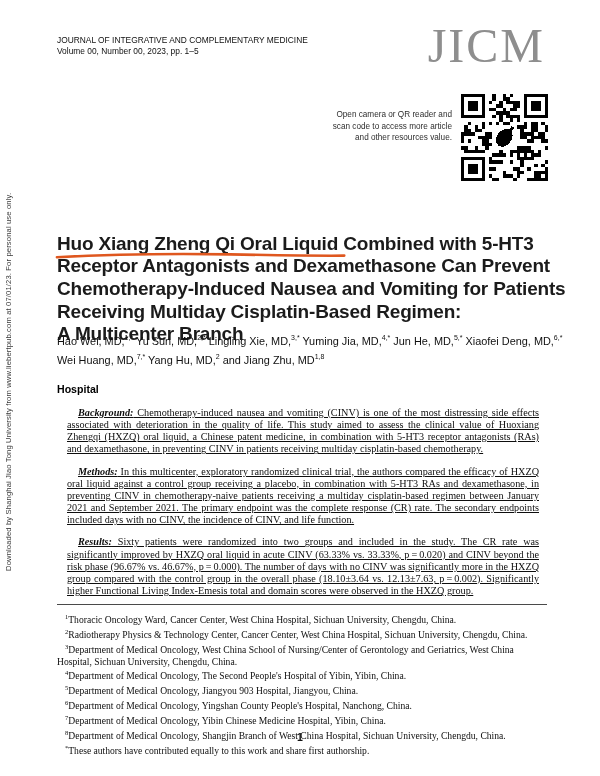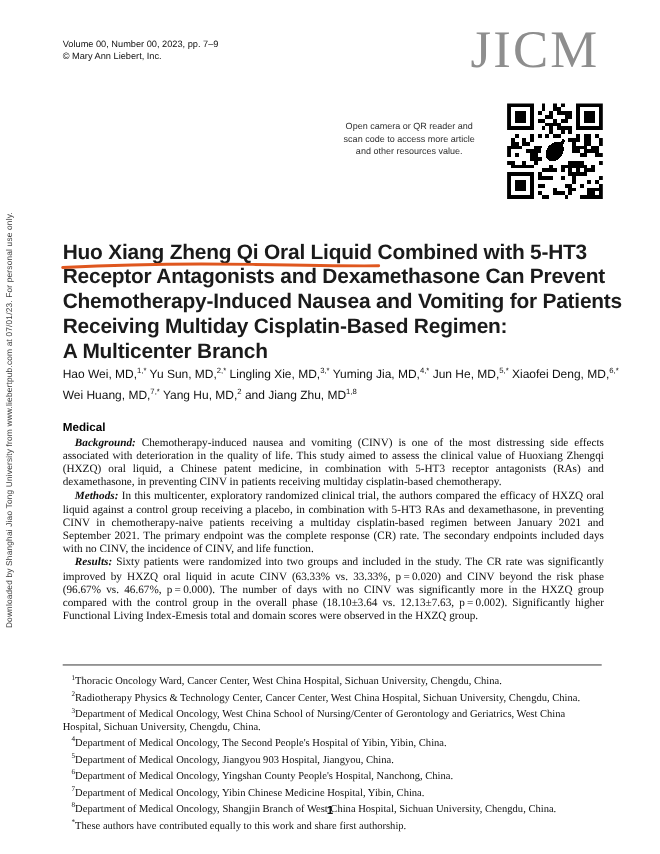--- a/index.html
+++ b/index.html
@@ -14,59 +14,59 @@
     writing-mode:vertical-rl;transform:rotate(180deg);
     font-size:7.6px;color:#3a3a3a;letter-spacing:.15px;white-space:nowrap;
   }
   .masthead{position:absolute;left:57px;top:35px;font-size:8.4px;line-height:10.6px;color:#101010;}
   .logo{
     position:absolute;right:55px;top:22px;
     font-family:"Liberation Serif","DejaVu Serif",serif;
     font-size:48px;line-height:1;color:#8e8e8e;letter-spacing:2px;font-weight:400;margin-left:28px;
   }
   .qr-caption{
-    position:absolute;right:148px;top:109px;width:160px;text-align:center;
+    position:absolute;right:148px;top:109px;width:160px;text-align:right;
     font-size:8.2px;line-height:11.5px;color:#2e2e2e;
   }
   .qr{position:absolute;left:461px;top:94px;width:87px;height:87px;}
   .title{
-    position:absolute;left:57px;top:206px;width:514px;
+    position:absolute;left:57px;top:220px;width:514px;
     font-size:19px;line-height:22.6px;font-weight:bold;color:#1b1b1b;letter-spacing:-.2px;
   }
   .title .sub{display:block;}
   .underlined{position:relative;display:inline;}
   .uline{position:absolute;left:-3px;bottom:-5px;width:calc(100% + 7px);height:8px;overflow:visible;}
   .authors{position:absolute;left:57px;top:330px;width:514px;font-size:10.9px;line-height:15.6px;color:#101010;}
   .authors sup{font-size:7px;}
   .abstract-head{position:absolute;left:57px;top:383px;font-size:10.6px;font-weight:bold;color:#000;}
   .abstract{
     position:absolute;left:57px;top:397px;width:492px;
     font-family:"Liberation Serif","DejaVu Serif",serif;
     font-size:10.2px;line-height:12.15px;text-align:justify;color:#0e0e0e;
   }
-  .abstract p{margin:0;text-indent:11px;}
+  .abstract p{margin:10px;text-indent:11px;text-decoration:underline;}
   .abstract .lead{font-weight:bold;font-style:italic;}
   .footrule{position:absolute;left:57px;top:604px;width:490px;border-top:1.1px solid #4a4a4a;}
   .footnotes{
     position:absolute;left:57px;top:611px;width:492px;
     font-family:"Liberation Serif","DejaVu Serif",serif;
     font-size:9.6px;line-height:11.7px;color:#0e0e0e;
   }
   .footnotes div{text-indent:8px;}
   .footnotes sup{font-size:6.5px;}
   .pagenum{position:absolute;left:0;right:0;top:731px;text-align:center;font-size:10.5px;font-weight:bold;color:#111;}
 </style>
 </head>
 <body>
 
 <div class="sidebar-note">Downloaded by Shanghai Jiao Tong University from www.liebertpub.com at 07/01/23. For personal use only.</div>
 
 <div class="masthead">
-  <div>Volume 00, Number 00, 2023, pp. 7–9</div>
-  <div>© Mary Ann Liebert, Inc.</div>
+  <div>JOURNAL OF INTEGRATIVE AND COMPLEMENTARY MEDICINE</div>
+  <div>Volume 00, Number 00, 2023, pp. 1–5</div>
 </div>
 
 <div class="logo" style="color: rgb(142, 142, 142);">JICM</div>
 
 <div class="qr-caption" id="qr-caption">
     <div>Open camera or QR reader and</div>
     <div>scan code to access more article</div>
     <div>and other resources value.</div>
   </div>
 
@@ -266,21 +266,21 @@
     <span>Huo Xiang Zheng Qi Oral Liquid</span>
     <svg class="uline" viewBox="0 0 100 8" preserveAspectRatio="none">
       <path id="uline-path" d="M1,6.2 Q30,1.8 60,3.4 T99,4.6" fill="none" stroke="#df571f" stroke-width="2.6" vector-effect="non-scaling-stroke" stroke-linecap="round"></path>
     </svg>
   </span><span> Combined with 5-HT3 Receptor Antagonists and Dexamethasone Can Prevent Chemotherapy-Induced Nausea and Vomiting for Patients Receiving Multiday Cisplatin-Based Regimen:</span>
   <span class="sub">A Multicenter Branch</span>
 </h1>
 
 <div class="authors" id="authors"><span>Hao Wei, MD,<sup>1,*</sup></span> <span>Yu Sun, MD,<sup>2,*</sup></span> <span>Lingling Xie, MD,<sup>3,*</sup></span> <span>Yuming Jia, MD,<sup>4,*</sup></span> <span>Jun He, MD,<sup>5,*</sup></span> <span>Xiaofei Deng, MD,<sup>6,*</sup></span> <span>Wei Huang, MD,<sup>7,*</sup></span> <span>Yang Hu, MD,<sup>2</sup></span> <span>and Jiang Zhu, MD<sup>1,8</sup></span></div>
 
-<div class="abstract-head">Medical</div>
+<div class="abstract-head">Hospital</div>
 <div class="abstract" id="abstract-body">
     <p><span class="lead">Background:</span> Chemotherapy-induced nausea and vomiting (CINV) is one of the most distressing side effects associated with deterioration in the quality of life. This study aimed to assess the clinical value of Huoxiang Zhengqi (HXZQ) oral liquid, a Chinese patent medicine, in combination with 5-HT3 receptor antagonists (RAs) and dexamethasone, in preventing CINV in patients receiving multiday cisplatin-based chemotherapy.</p>
     <p><span class="lead">Methods:</span> In this multicenter, exploratory randomized clinical trial, the authors compared the efficacy of HXZQ oral liquid against a control group receiving a placebo, in combination with 5-HT3 RAs and dexamethasone, in preventing CINV in chemotherapy-naive patients receiving a multiday cisplatin-based regimen between January 2021 and September 2021. The primary endpoint was the complete response (CR) rate. The secondary endpoints included days with no CINV, the incidence of CINV, and life function.</p>
     <p><span class="lead">Results:</span> Sixty patients were randomized into two groups and included in the study. The CR rate was significantly improved by HXZQ oral liquid in acute CINV (63.33% vs. 33.33%, p = 0.020) and CINV beyond the risk phase (96.67% vs. 46.67%, p = 0.000). The number of days with no CINV was significantly more in the HXZQ group compared with the control group in the overall phase (18.10±3.64 vs. 12.13±7.63, p = 0.002). Significantly higher Functional Living Index-Emesis total and domain scores were observed in the HXZQ group.</p>
   </div>
 
 <div class="footrule"></div>
 
 <div class="footnotes" id="footnotes">
     <div><sup>1</sup>Thoracic Oncology Ward, Cancer Center, West China Hospital, Sichuan University, Chengdu, China.</div>

